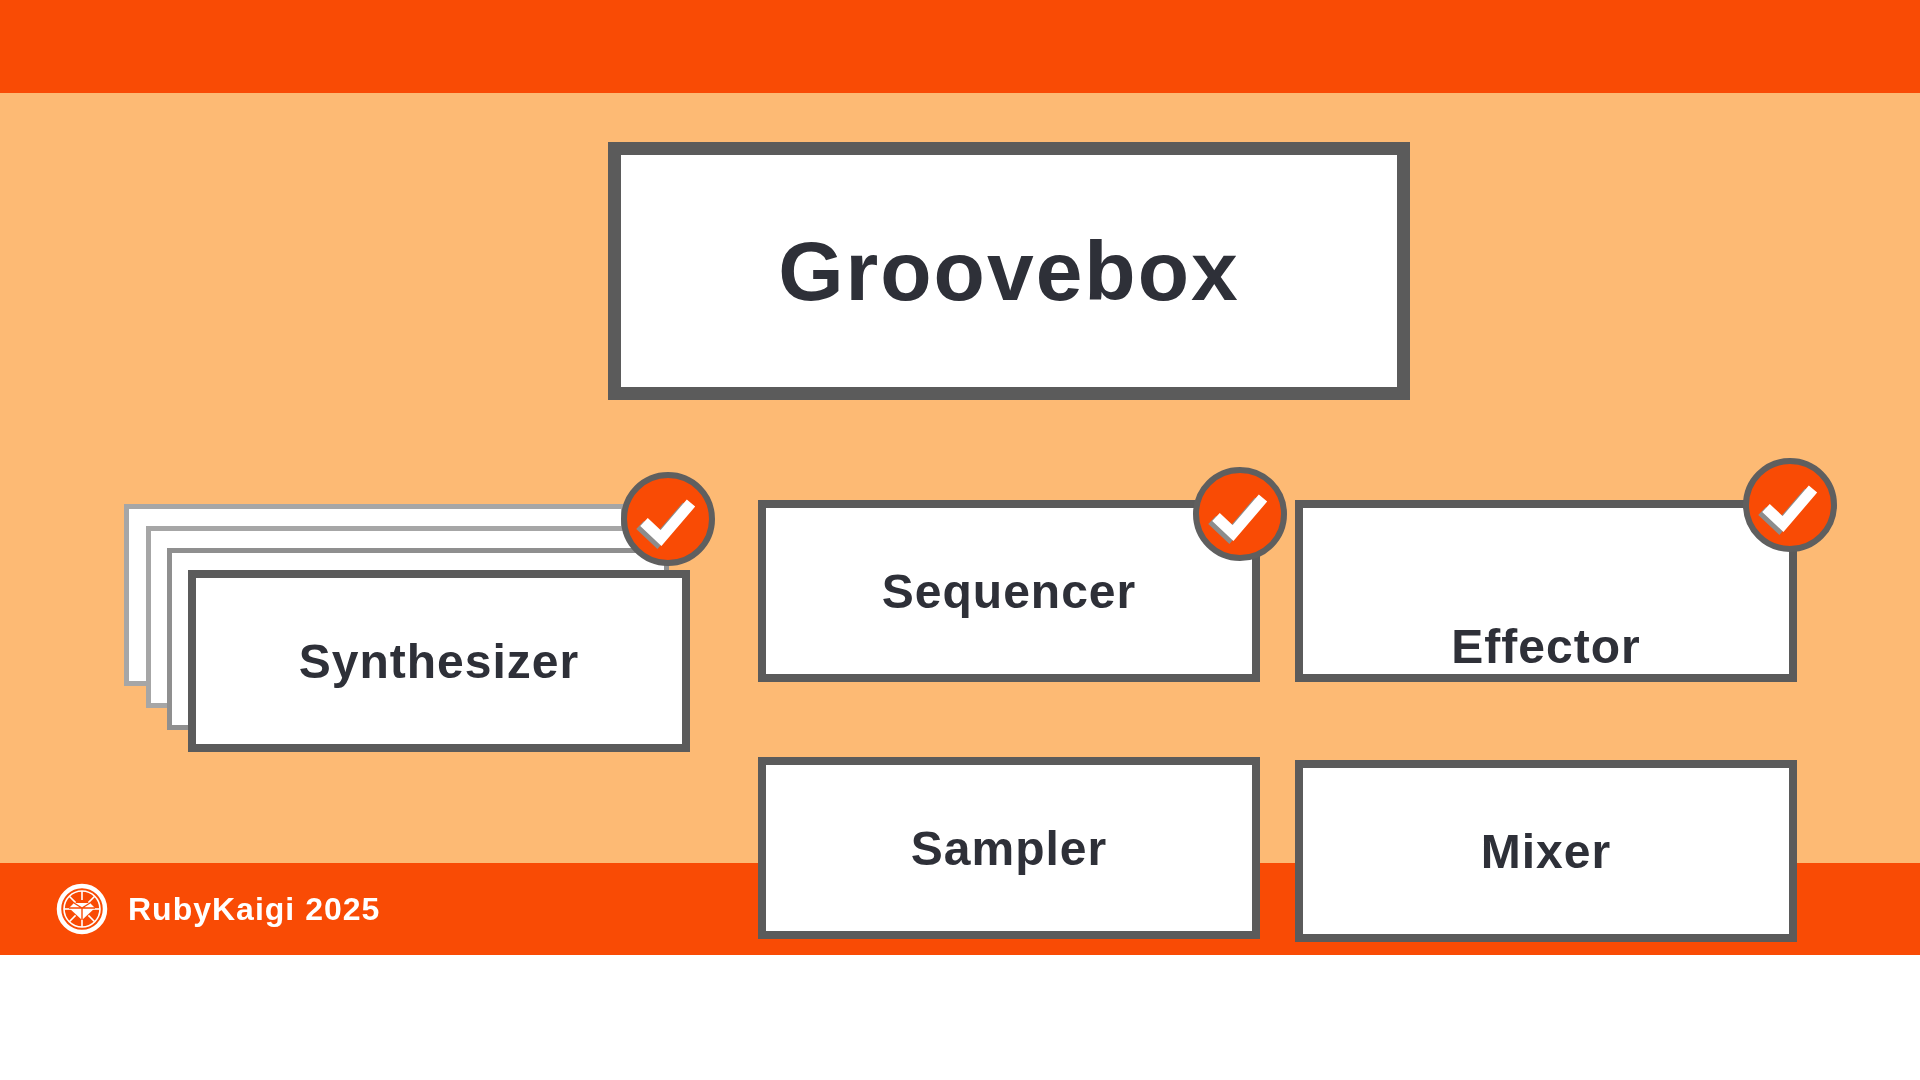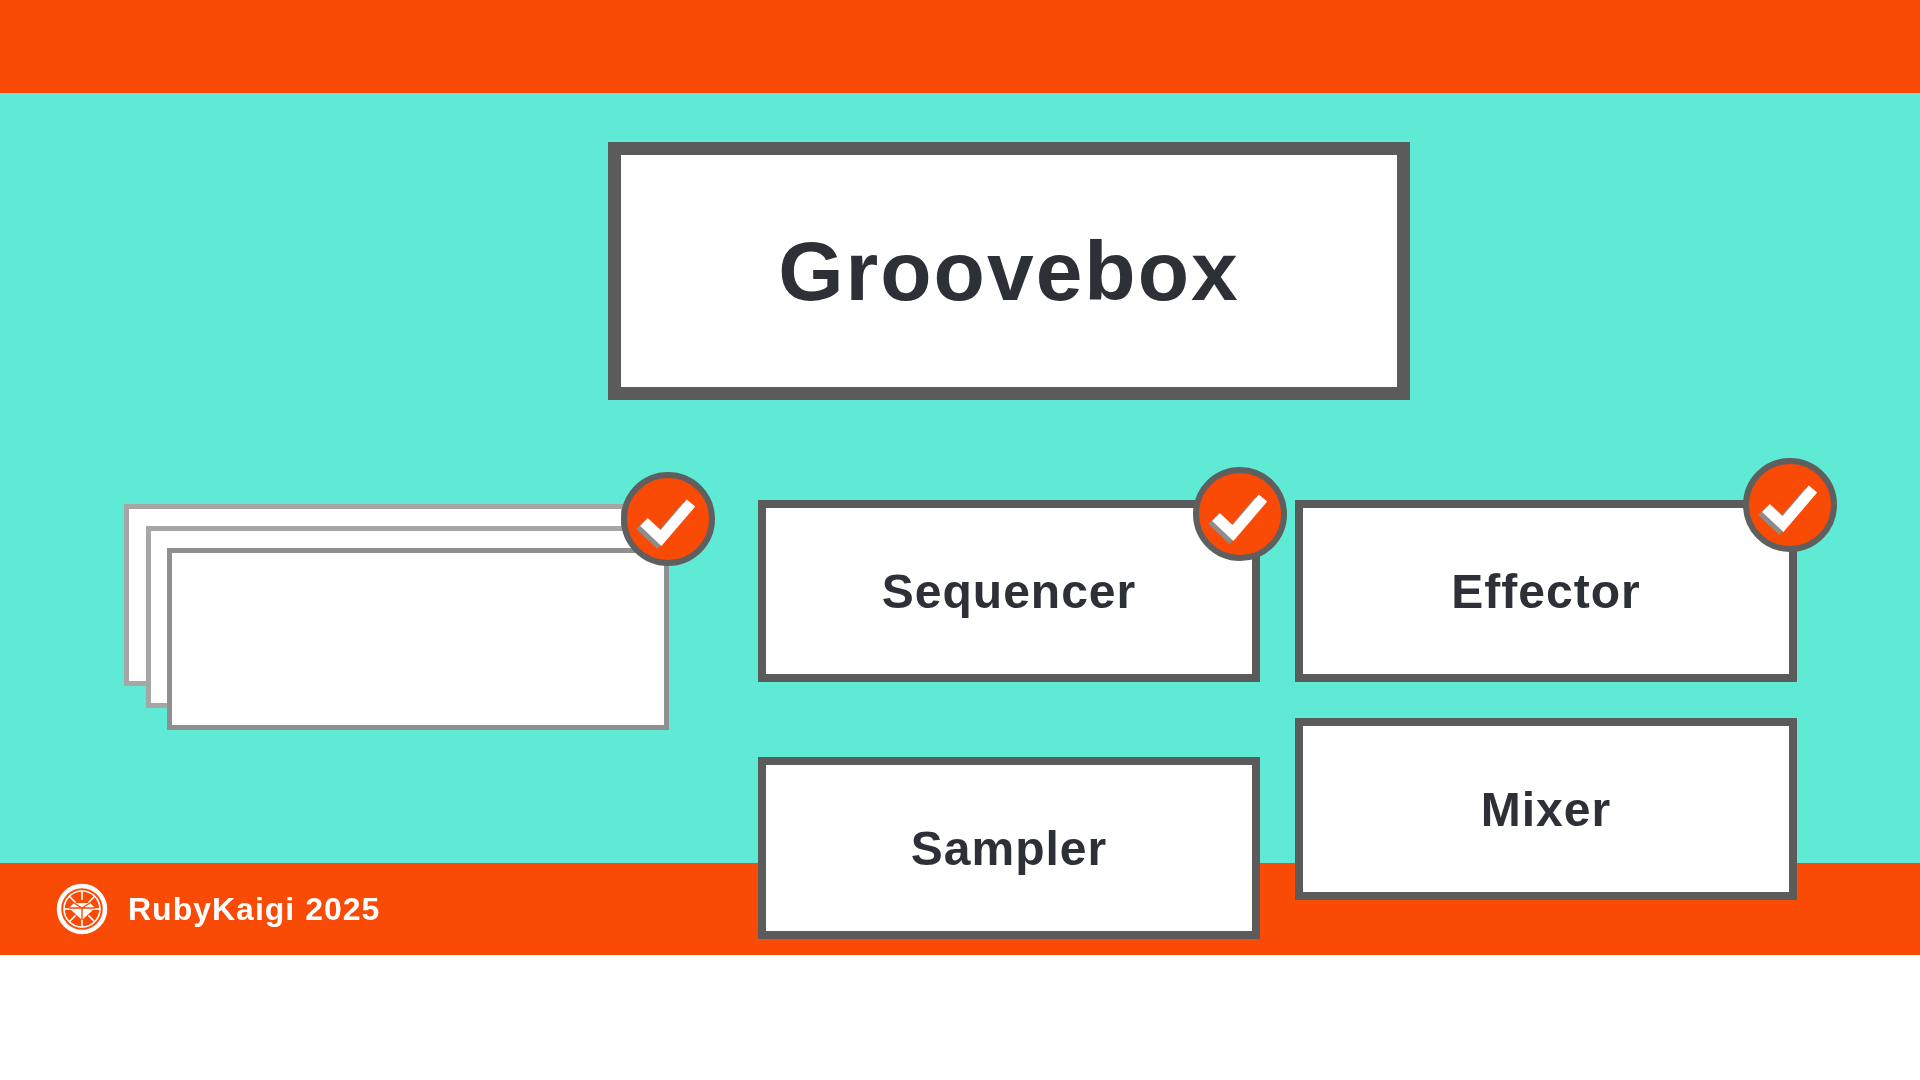--- a/index.html
+++ b/index.html
@@ -1,19 +1,19 @@
 <!DOCTYPE html>
 <html><head>
 <meta charset="utf-8">
 <style>
   html,body{margin:0;padding:0;background:#ffffff;}
   .slide{
     position:relative;
     width:1920px;height:955px;
-    background:#5eead4;
+    background:#fdba74;
     overflow:hidden;
     font-family:"Liberation Sans",sans-serif;
     font-weight:700;
     color:#2E3038;
   }
   .accent-bar{
     position:absolute;left:0;width:1920px;
     background:#F94B05;
   }
   .accent-bar.top{top:0;height:93px;}
@@ -33,23 +33,23 @@
     color:#2E3038;
   }
   .node.root{
     left:608px;top:142px;width:802px;height:258px;
     border-width:13px;
   }
   .node.root .label{font-size:84px;letter-spacing:2px;}
 
   .node.synthesizer{left:188px;top:570px;width:502px;height:182px;}
   .node.sequencer{left:758px;top:500px;width:502px;height:182px;}
-  .node.effector{left:1295px;top:500px;width:502px;height:182px;}
+  .node.effector{left:1295px;top:500px;width:502px;height:182px;align-items:flex-end;}
   .node.sampler{left:758px;top:718px;width:502px;height:182px;margin-top:39px;}
-  .node.mixer{left:1295px;top:718px;width:502px;height:182px;}
+  .node.mixer{left:1295px;top:760px;width:502px;height:182px;}
 
   .stack-card{
     position:absolute;
     width:502px;height:182px;
     background:#ffffff;
     box-sizing:border-box;
     border:5px solid #A6A6A6;
   }
   .stack-card.c1{left:124px;top:504px;z-index:1;}
   .stack-card.c2{left:146px;top:526px;z-index:2;}
@@ -81,20 +81,23 @@
   <div class="accent-bar top"></div>
 
   <div class="node root">
     <span class="label">Groovebox</span>
   </div>
 
   <div class="stack-card c1"></div>
   <div class="stack-card c2"></div>
   <div class="stack-card c3"></div>
 
+  <div class="node synthesizer">
+    <span class="label">Synthesizer</span>
+  </div>
 
   <div class="node sequencer">
     <span class="label">Sequencer</span>
   </div>
 
   <div class="node effector">
     <span class="label">Effector</span>
   </div>
 
   <div class="node sampler">

